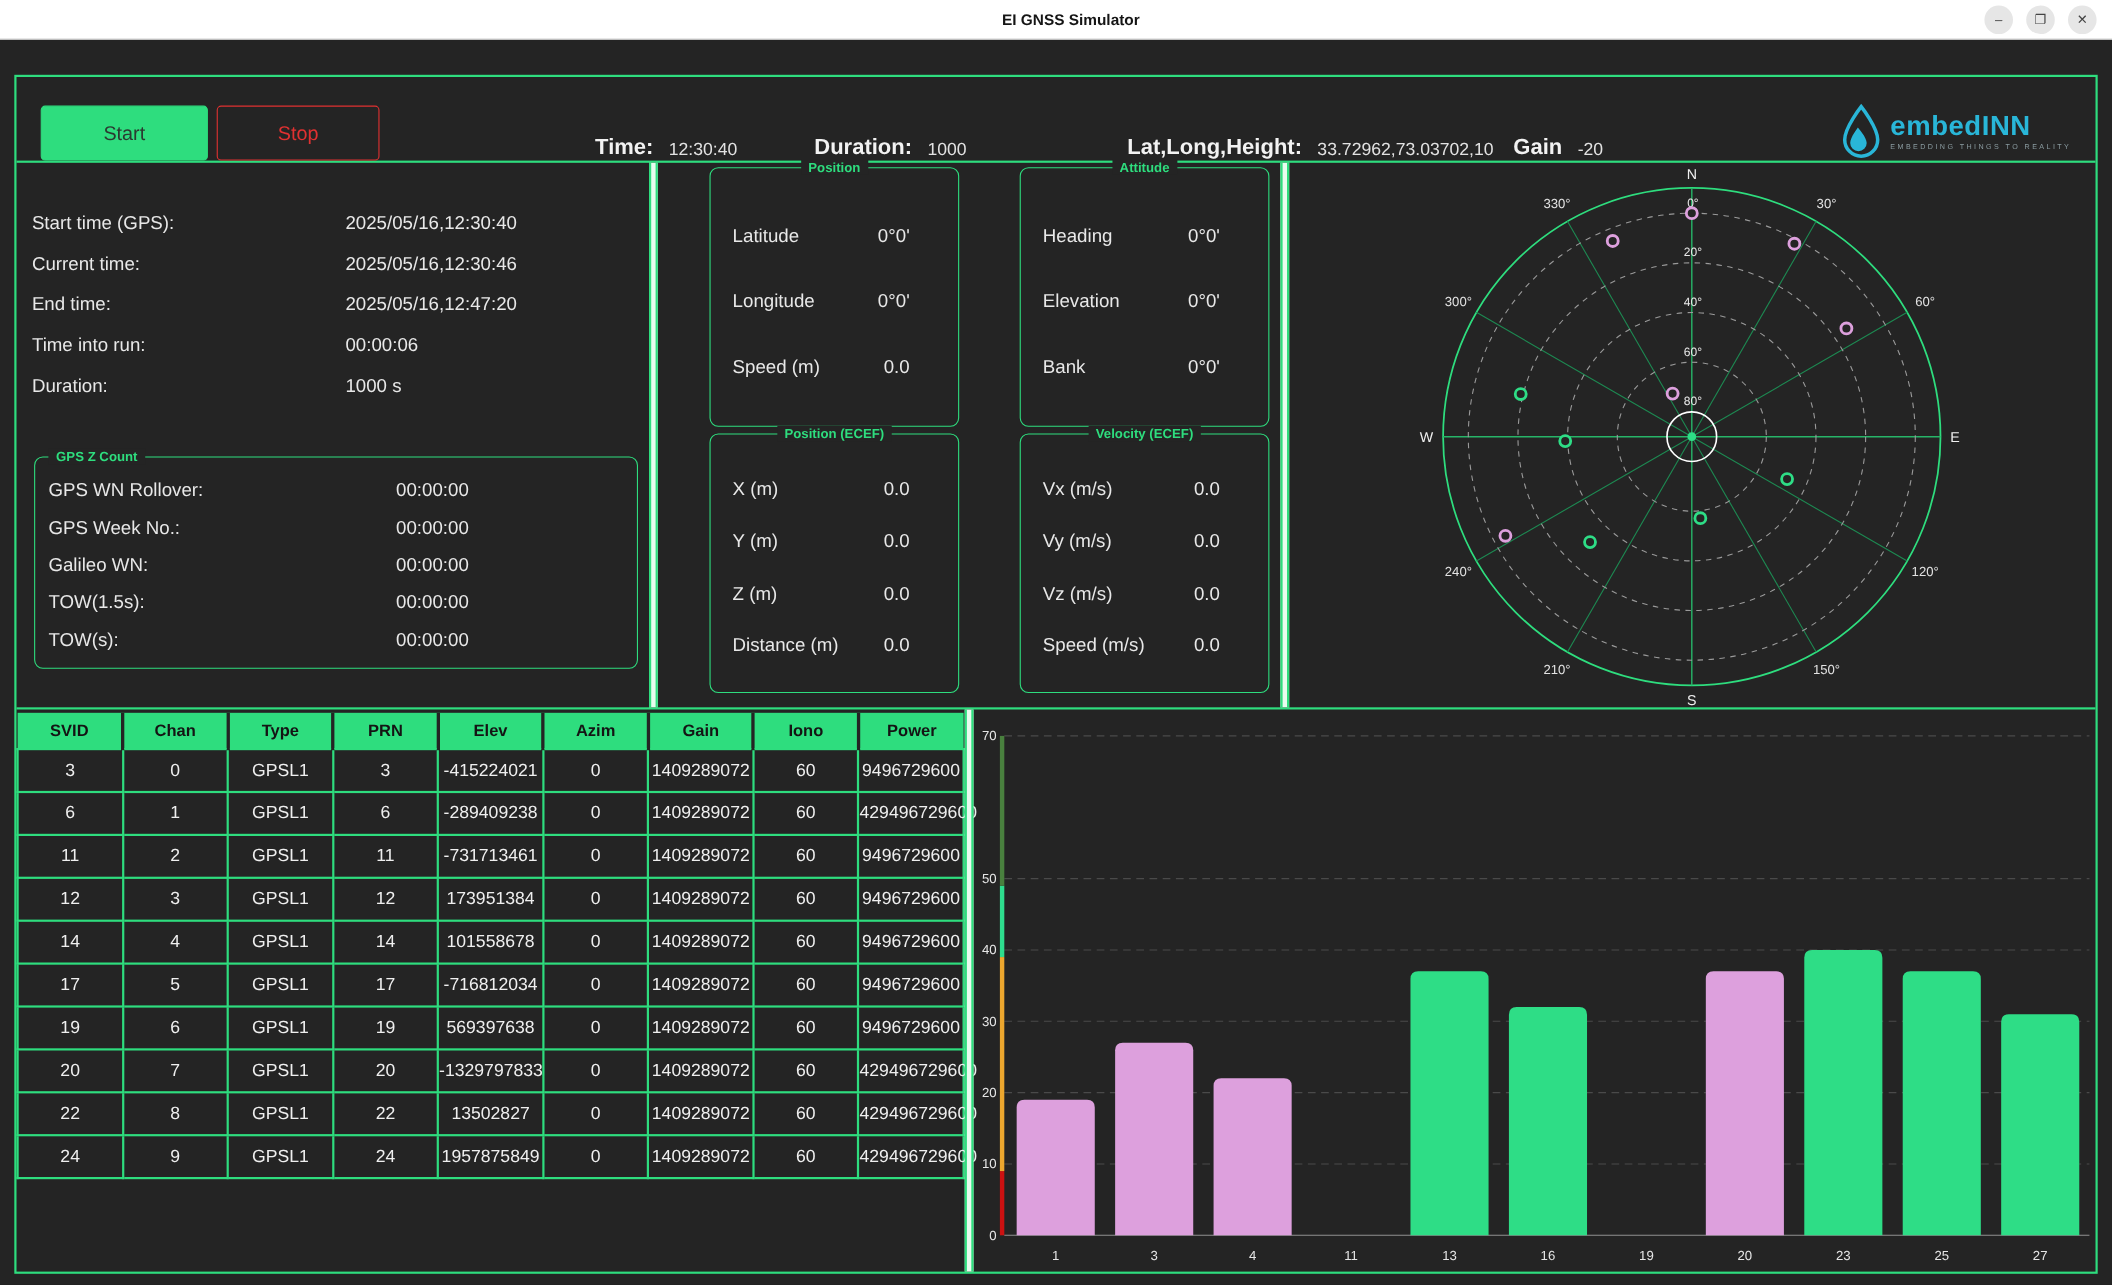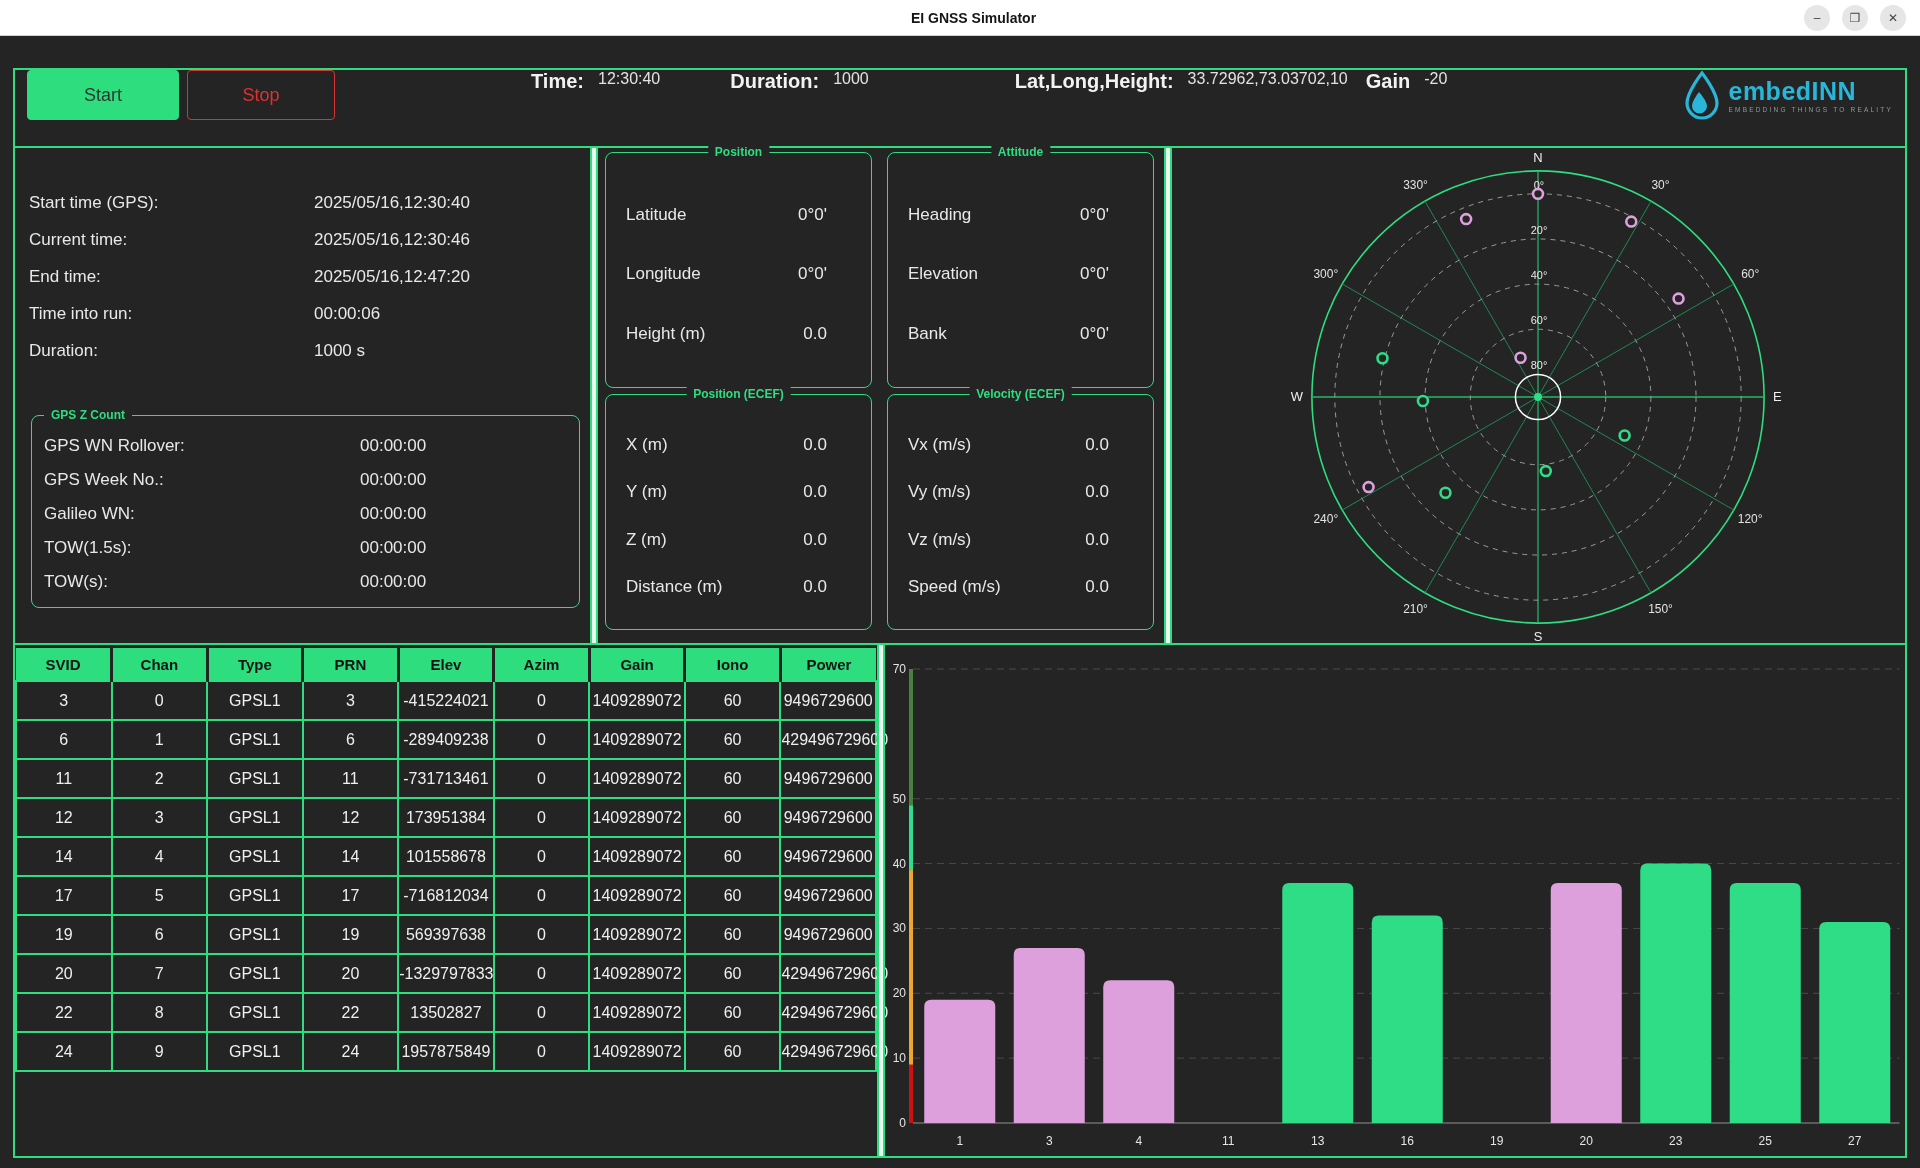--- a/index.html
+++ b/index.html
@@ -13,42 +13,42 @@
   .titlebar{position:relative;height:36px;background:#ffffff;border-bottom:1px solid #d0d0d0;}
   .titlebar .title{position:absolute;left:0;right:0;top:0;height:36px;line-height:36px;
        text-align:center;color:#151515;font-weight:bold;font-size:14px;padding-left:27px;}
   .win-controls{position:absolute;right:14px;top:5px;display:flex;gap:12px;}
   .win-btn{width:26px;height:26px;border-radius:50%;background:#e6e6e6;border:none;
        color:#444;font-size:12px;line-height:26px;text-align:center;cursor:pointer;}
   
   .shell{height:1132px;background:var(--bg);padding:32px 13px 10px;}
   .frame{height:100%;border:2px solid var(--green);display:flex;flex-direction:column;}
   
-  .toolbar{flex:0 0 78px;border-bottom:2px solid var(--green);display:flex;align-items:flex-start;
-       padding:0 12px;}
+  .toolbar{flex:0 0 78px;border-bottom:2px solid var(--green);display:flex;align-items:flex-end;
+       padding:0 22px;}
   .btn{height:50px;border-radius:4px;font-size:18px;cursor:pointer;}
   .btn-start{width:152px;background:var(--green);border:1px solid var(--green);color:#2b3a31;}
   .btn-stop{width:148px;margin-left:8px;background:transparent;border:1px solid var(--red);color:var(--red);}
   .tb-label{font-size:20px;font-weight:600;color:#f2f2f2;}
   .tb-value{font-size:16px;color:#e2e2e2;margin-left:14px;}
   .ml-time{margin-left:196px;} .ml-dur{margin-left:70px;} .ml-llh{margin-left:146px;} .ml-gain{margin-left:18px;}
   .logo{margin-left:auto;display:flex;align-items:center;gap:6px;}
   .logo-text{display:flex;flex-direction:column;line-height:1;}
   .logo-brand{color:var(--cyan);font-size:25px;font-weight:bold;letter-spacing:.5px;}
   .logo-tag{color:#8a9ba0;font-size:6.5px;letter-spacing:2.2px;margin-top:3px;}
   
   .main-row{flex:0 0 497px;border-bottom:2px solid var(--green);display:flex;min-height:0;}
   .bottom-row{flex:1;display:flex;min-height:0;}
   .vsplit{flex:0 0 8px;background:#e9fcef;border-left:2px solid var(--green);
        border-right:2px solid var(--green);cursor:col-resize;}
   
   .left-panel{flex:0 0 575px;padding:36px 6px 0 14px;}
   .kv-row{height:37px;line-height:37px;font-size:17px;white-space:nowrap;}
   .kv-label{display:inline-block;width:285px;}
-  .groupbox{border:1px solid var(--green);border-radius:8px;position:relative;}
+  .groupbox{border:1px solid var(--green);border-radius:8px;position:relative;margin-left:40px;}
   .gb-title{position:absolute;top:-8px;background:var(--bg);padding:0 7px;color:var(--green);
        font-weight:bold;font-size:12px;white-space:nowrap;}
   .gb-title-left{left:12px;} .gb-title-center{left:50%;transform:translateX(-50%);}
   .zcount{margin:46px 4px 0 2px;padding:13px 6px 8px 12px;}
   .zcount .kv-row{height:34px;line-height:34px;}
   .zcount .kv-label{width:316px;}
   
   .mid-panel{flex:0 0 566px;display:grid;grid-template-columns:1fr 1fr;grid-template-rows:1fr 1fr;
        gap:6px 15px;padding:4px 10px 13px 7px;}
   .group{display:flex;flex-direction:column;justify-content:space-evenly;padding:12px 0 4px 20px;}
@@ -134,21 +134,21 @@
             <span class="gb-title gb-title-center">Position</span>
             <div class="g-row">
               <span class="g-label">Latitude</span>
               <span class="g-val">0°0'</span>
             </div>
             <div class="g-row">
               <span class="g-label">Longitude</span>
               <span class="g-val">0°0'</span>
             </div>
             <div class="g-row">
-              <span class="g-label">Height (m)</span>
+              <span class="g-label">Speed (m)</span>
               <span class="g-val">0.0</span>
             </div>
           </div>
           <div class="groupbox group">
             <span class="gb-title gb-title-center">Attitude</span>
             <div class="g-row">
               <span class="g-label">Heading</span>
               <span class="g-val">0°0'</span>
             </div>
             <div class="g-row">

